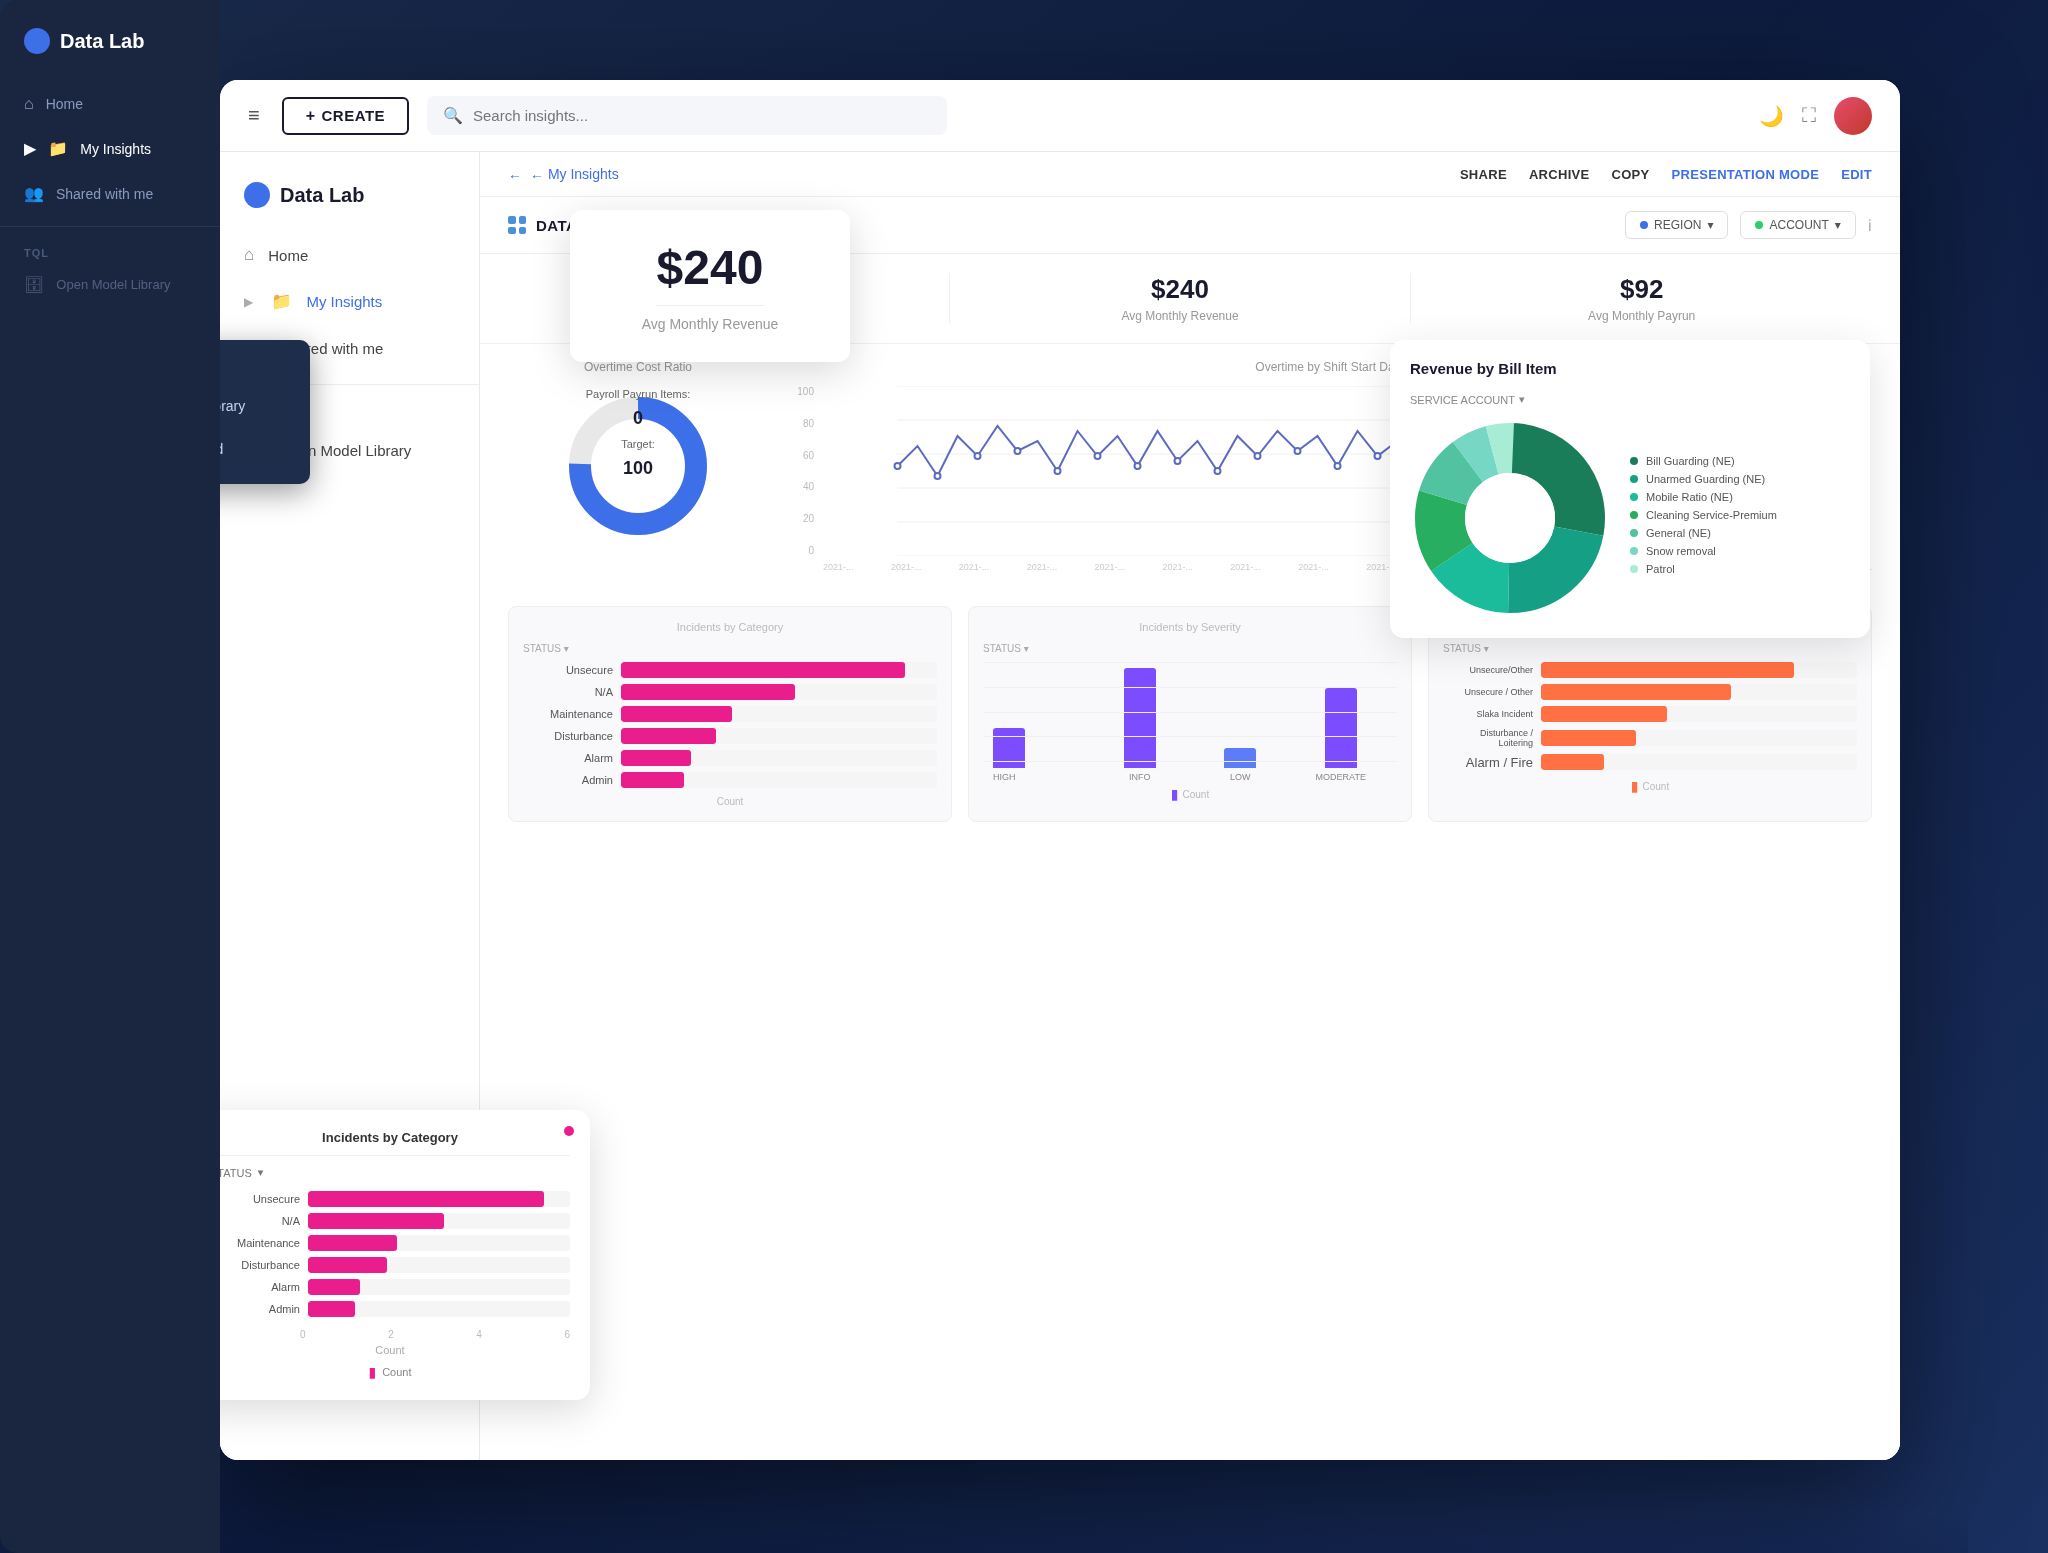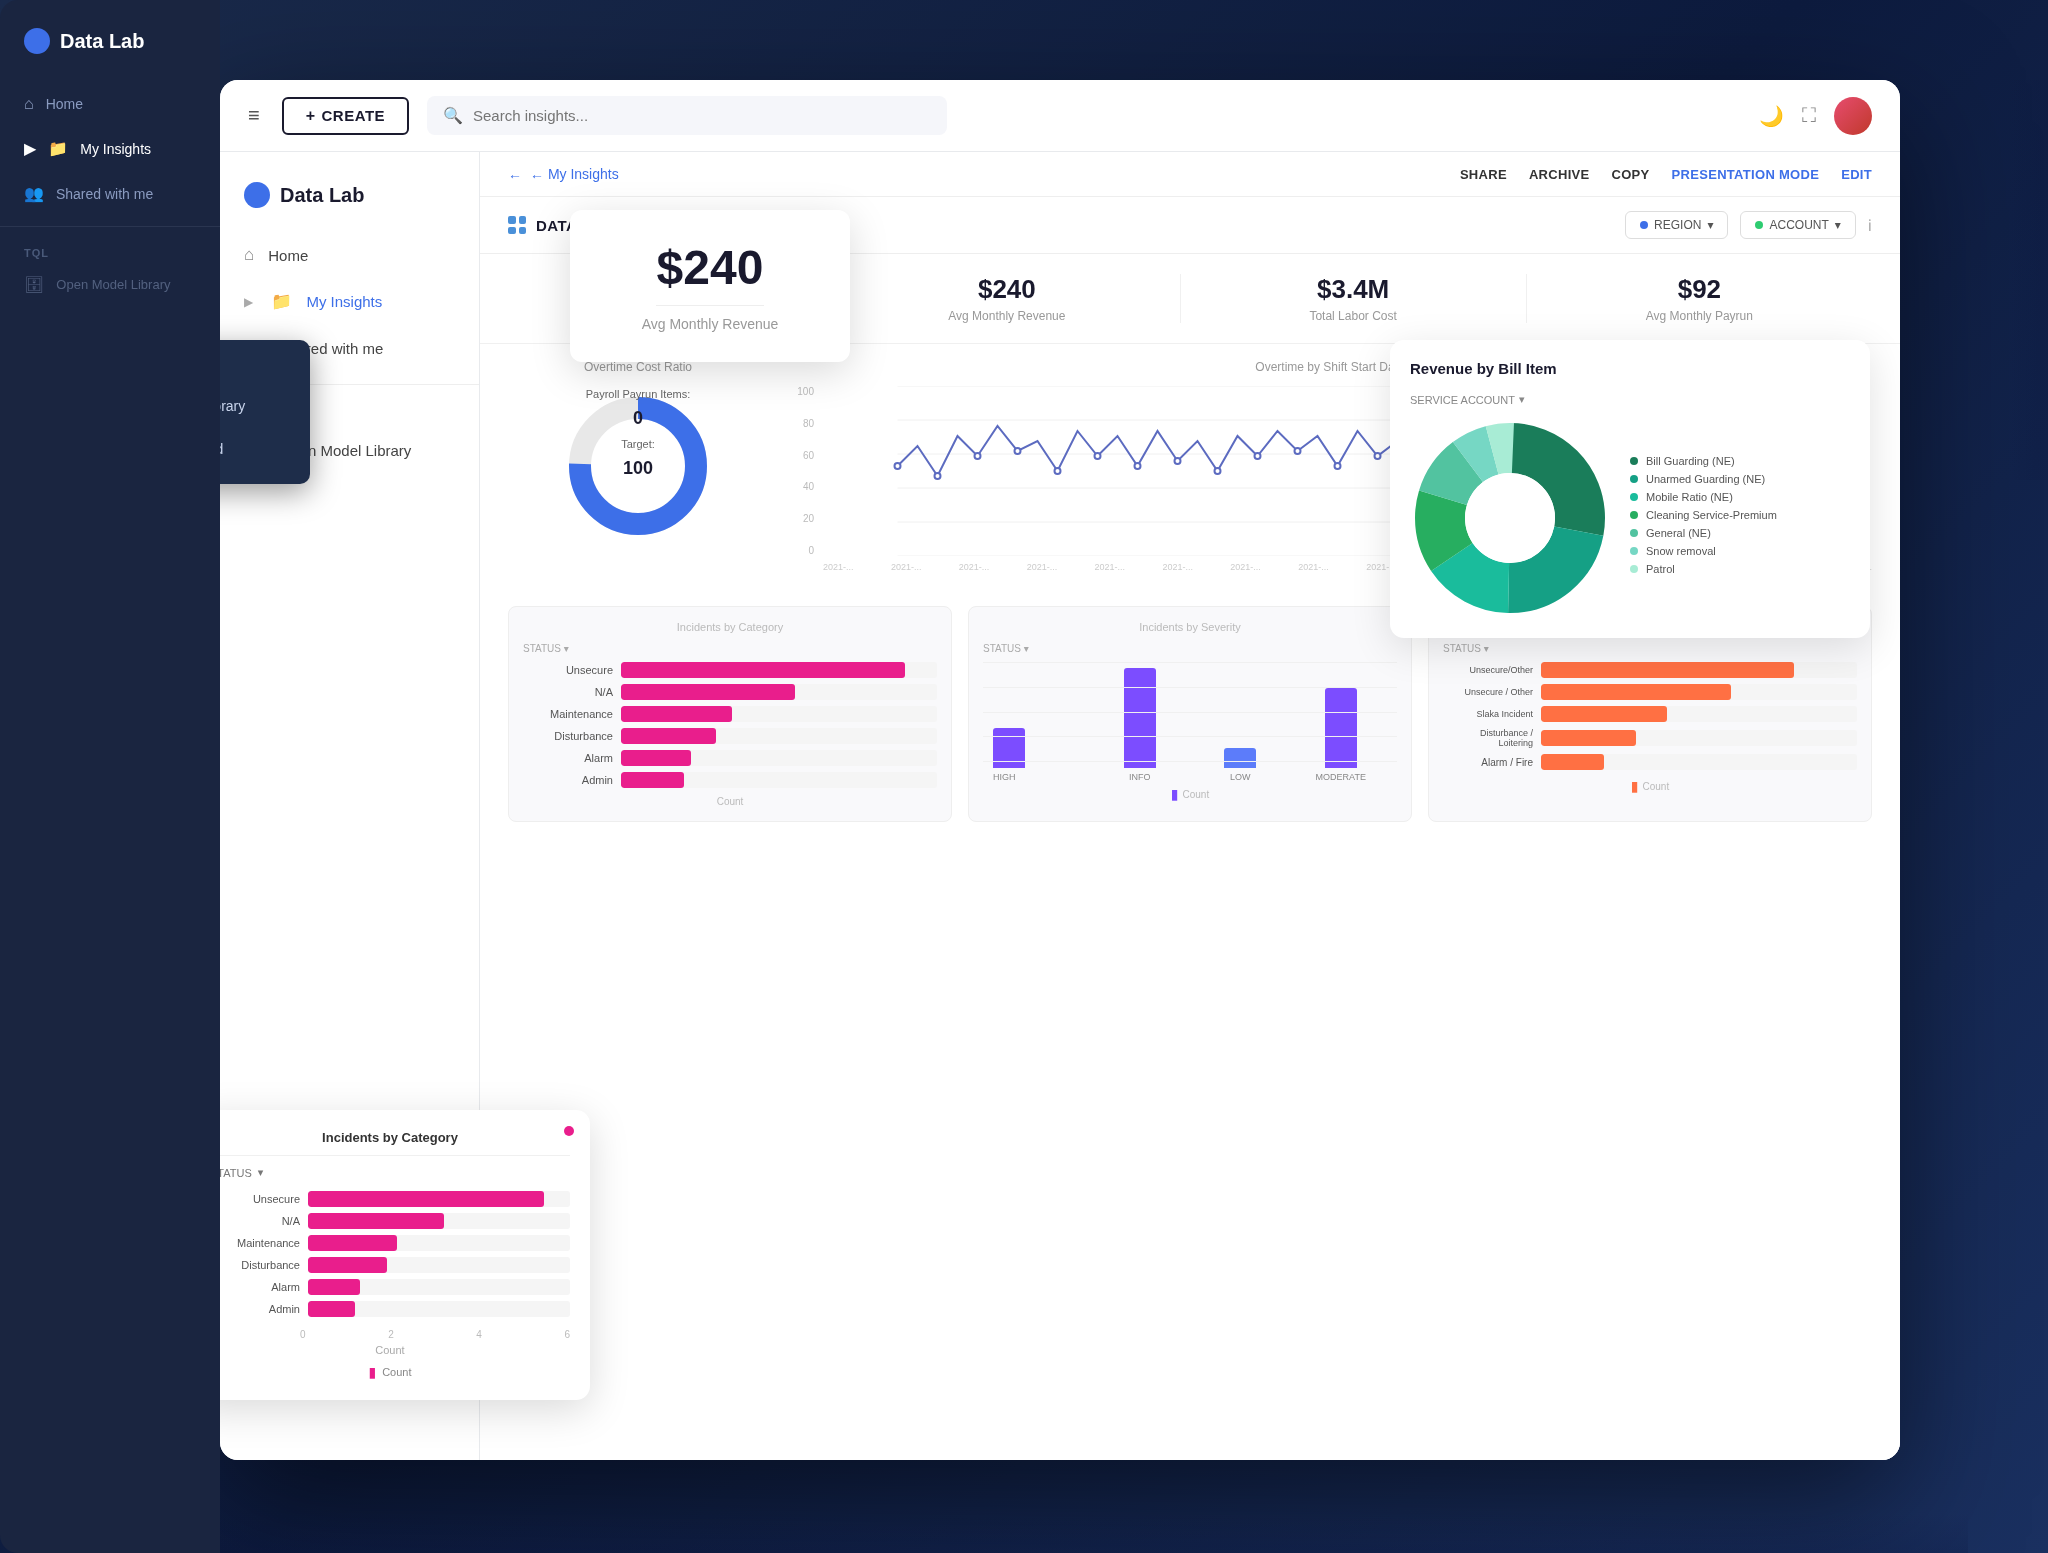--- a/index.html
+++ b/index.html
@@ -659,24 +659,20 @@
             <div class="kpi-row">
               <div class="kpi-card">
                 <div class="kpi-value">$1.4M</div>
                 <div class="kpi-label">Total Revenue</div>
               </div>
               <div class="kpi-card">
                 <div class="kpi-value">$240</div>
                 <div class="kpi-label">Avg Monthly Revenue</div>
               </div>
               <div class="kpi-card">
-                <div class="kpi-value">$3.4M</div>
-                <div class="kpi-label">Total Labor Cost</div>
-              </div>
-              <div class="kpi-card">
                 <div class="kpi-value">$92</div>
                 <div class="kpi-label">Avg Monthly Payrun</div>
               </div>
             </div>
 
             <div style="display:flex; gap:20px; padding: 16px 28px 0;">
 
               <div style="flex:0 0 260px;">
                 <div class="chart-title">Overtime Cost Ratio</div>
                 <div class="donut-container">
@@ -864,21 +860,21 @@
                       <div class="h-bar-fill" style="width:40%;background:#ff7043;"></div>
                     </div>
                   </div>
                   <div class="h-bar-row">
                     <div class="h-bar-label" style="font-size:9px;">Disturbance / Loitering</div>
                     <div class="h-bar-track">
                       <div class="h-bar-fill" style="width:30%;background:#ff7043;"></div>
                     </div>
                   </div>
                   <div class="h-bar-row">
-                    <div class="h-bar-label" style="font-size:10px;">Alarm / Fire</div>
+                    <div class="h-bar-label" style="font-size:13px;">Alarm / Fire</div>
                     <div class="h-bar-track">
                       <div class="h-bar-fill" style="width:20%;background:#ff7043;"></div>
                     </div>
                   </div>
                 </div>
                 <div style="font-size:10px;color:#bbb;text-align:center;margin-top:8px;display:flex;align-items:center;justify-content:center;gap:4px;">
                   <span style="color:#ff7043;font-size:14px;">▮</span>
                   <span>Count</span>
                 </div>
               </div>

